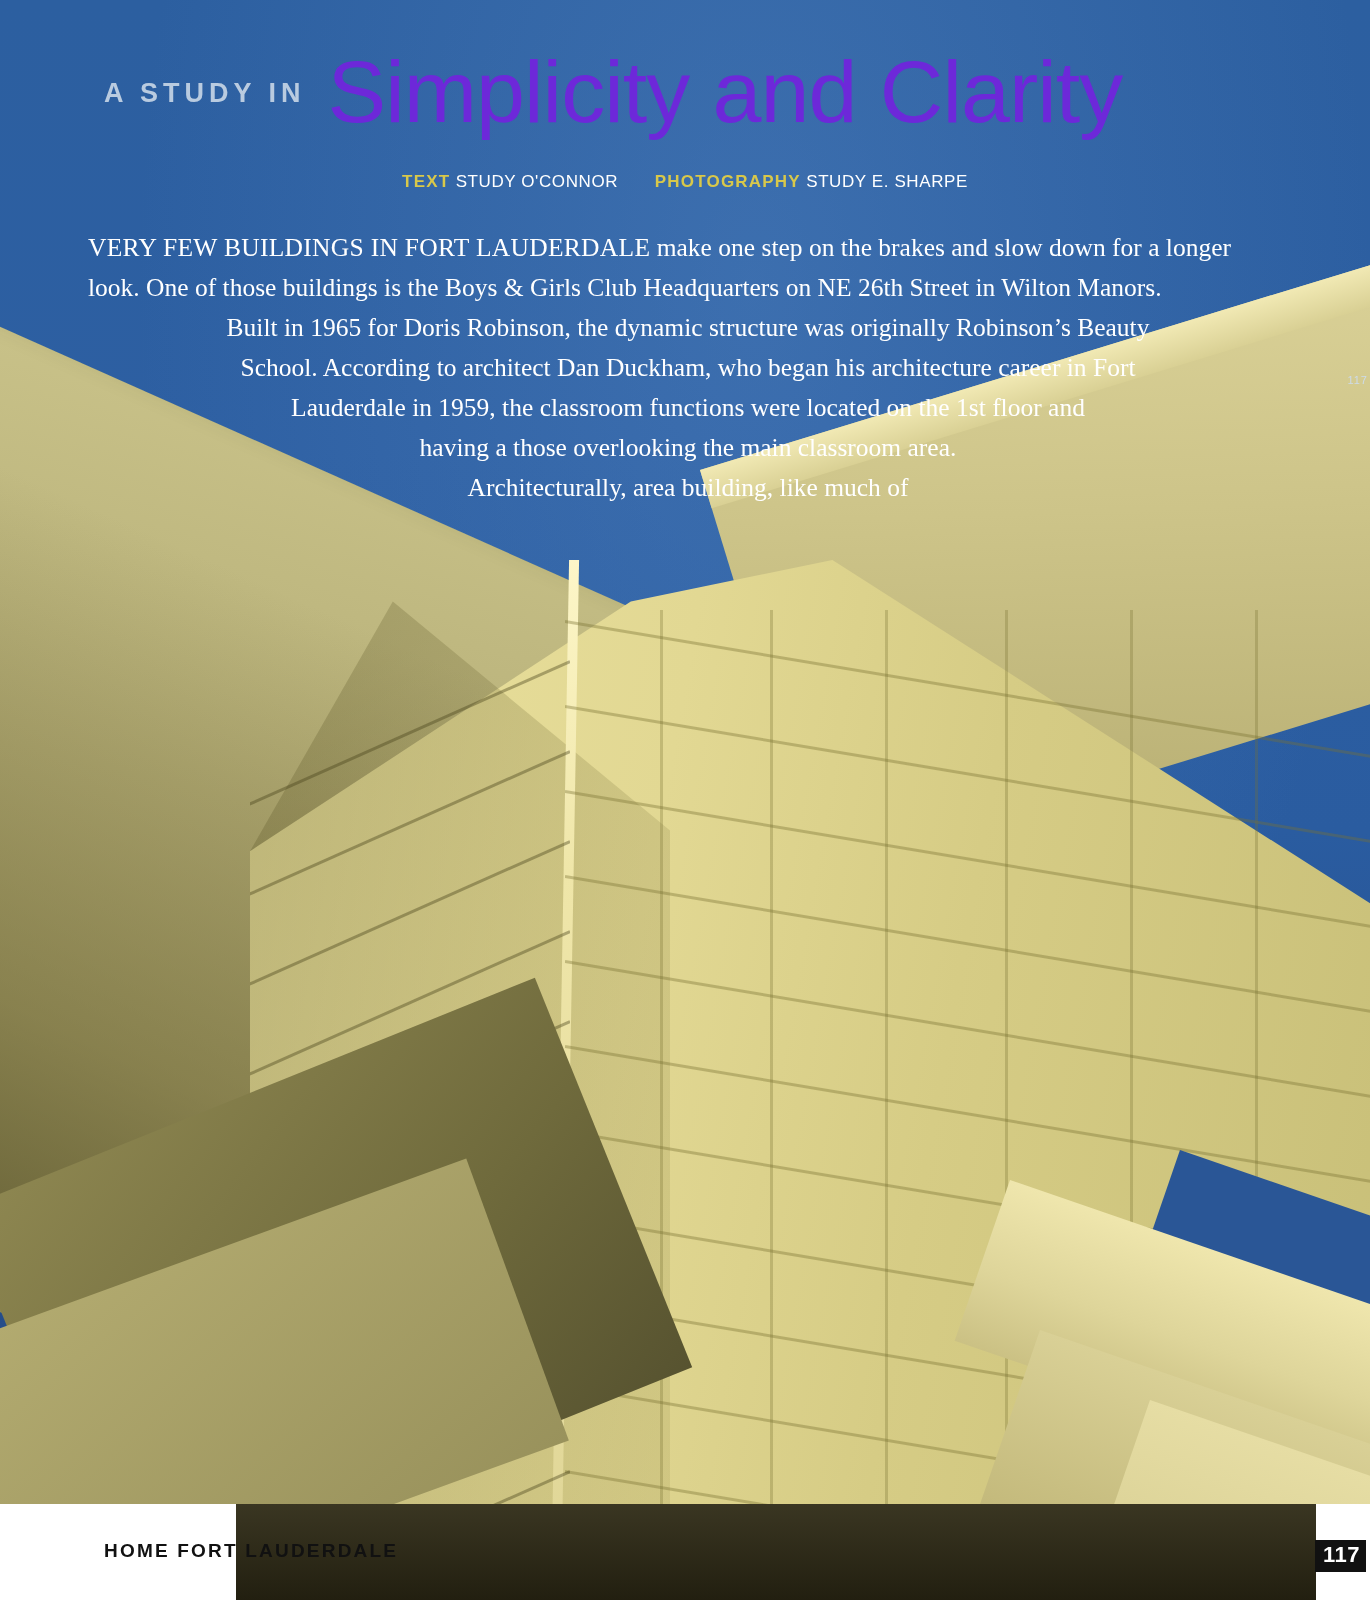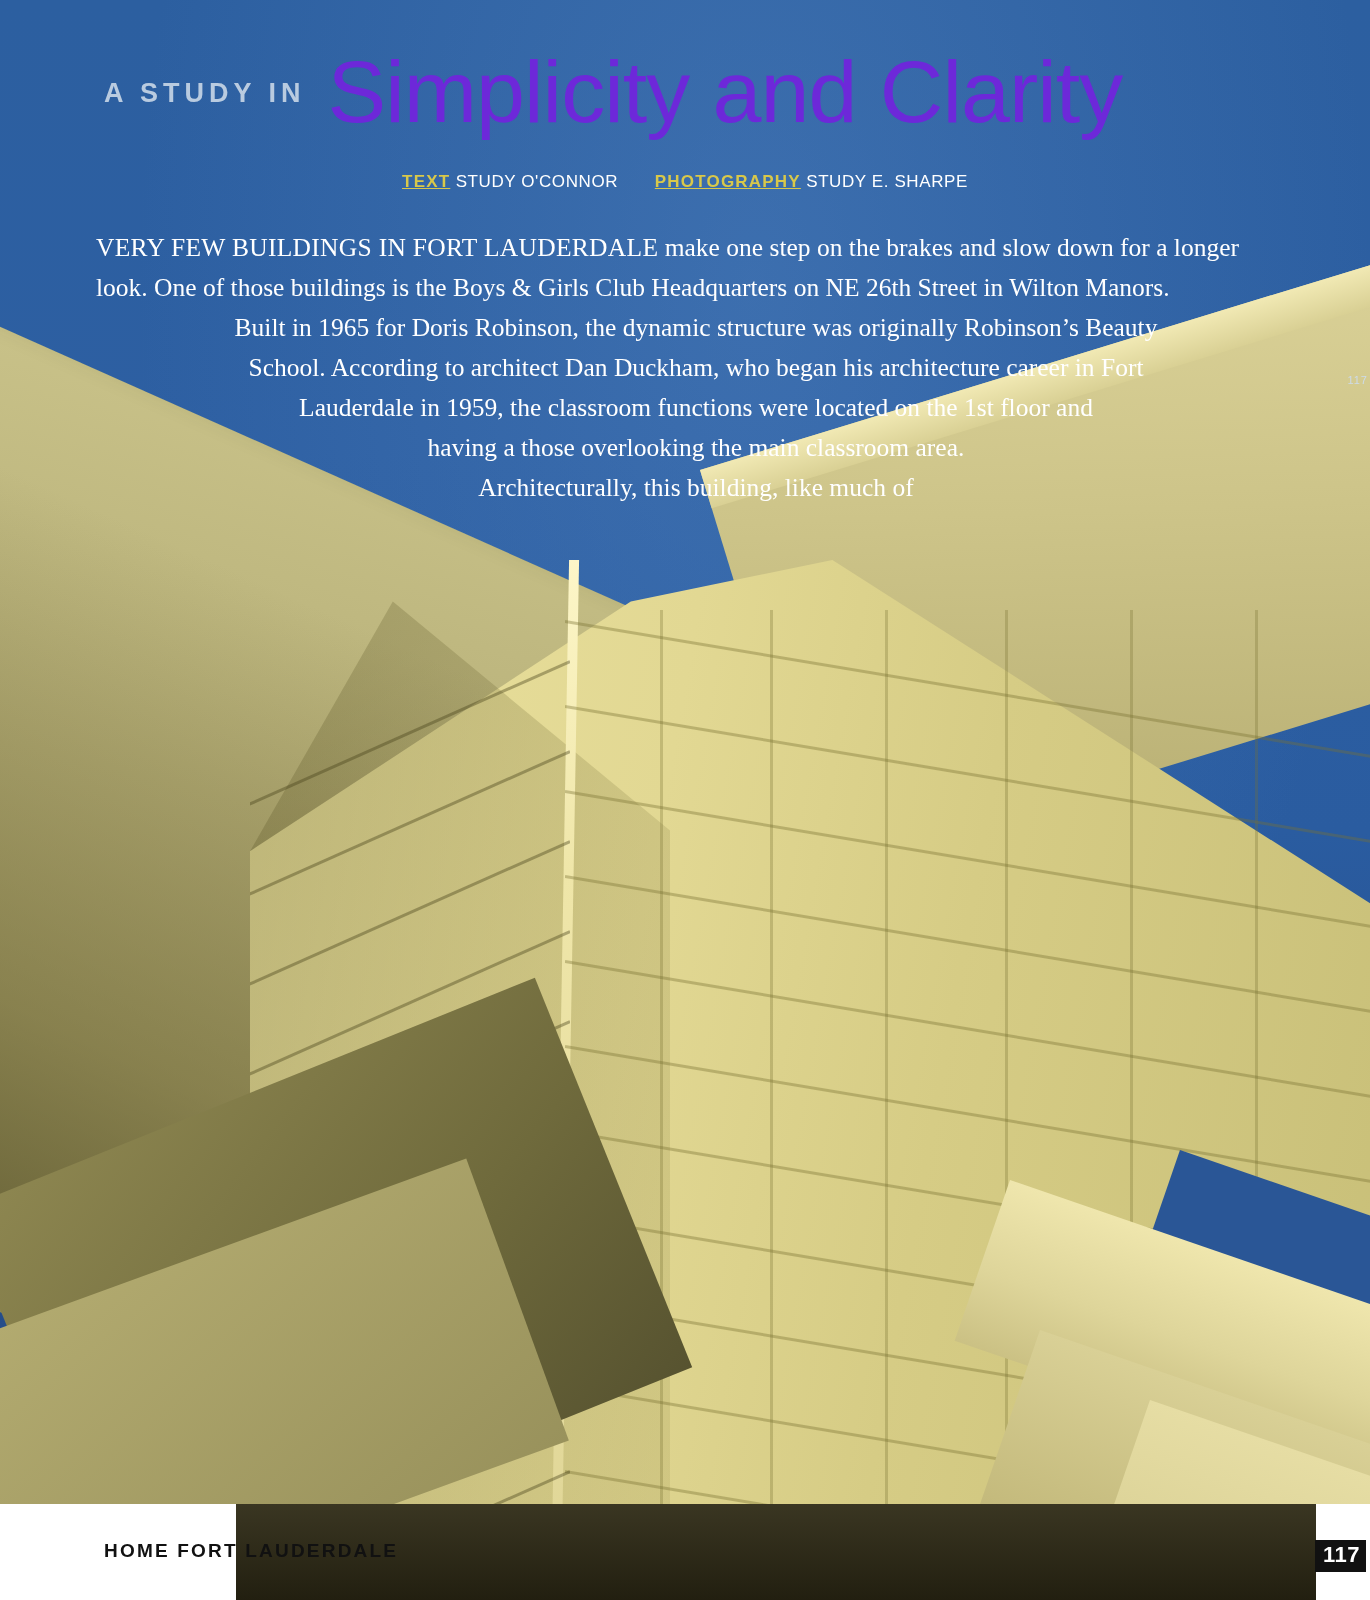--- a/index.html
+++ b/index.html
@@ -286,29 +286,28 @@
     text-align: center;
     font-family: "Liberation Sans", sans-serif;
     font-size: 17px;
     letter-spacing: 0.6px;
     color: #ffffff;
   }
   .credits .tag {
     color: #d8c84a;
     font-weight: bold;
     letter-spacing: 1.2px;
-    text-decoration: underline;
   }
   .credits .gap { display: inline-block; width: 26px; }
 
   
   .body-copy {
     position: absolute;
     top: 228px;
-    left: 96px;
+    left: 88px;
     width: 1200px;
     color: #ffffff;
     font-family: "Liberation Serif", serif;
     font-size: 25.5px;
     line-height: 40px;
   }
   .body-copy .l {
     display: block;
     white-space: nowrap;
   }
@@ -436,20 +435,20 @@
     <span>STUDY E. SHARPE</span>
   </div>
 
   <div class="body-copy">
     <span class="l l1"><span class="lead">VERY FEW BUILDINGS IN FORT LAUDERDALE</span><span> make one step on the brakes and slow down for a longer</span></span>
     <span class="l l2">look. One of those buildings is the Boys &amp; Girls Club Headquarters on NE 26th Street in Wilton Manors.</span>
     <span class="l l3">Built in 1965 for Doris Robinson, the dynamic structure was originally Robinson’s Beauty</span>
     <span class="l l4">School. According to architect Dan Duckham, who began his architecture career in Fort</span>
     <span class="l l5">Lauderdale in 1959, the classroom functions were located on the 1st floor and</span>
     <span class="l l7">having a those overlooking the main classroom area.</span>
-    <span class="l l8">Architecturally, this building, like much of</span>
+    <span class="l l8">Architecturally, area building, like much of</span>
   </div>
 
   <div class="footer-left">HOME FORT LAUDERDALE</div>
   <div class="folio">117</div>
   <div class="side-num">117</div>
 
 </div>
 
 </body></html>

